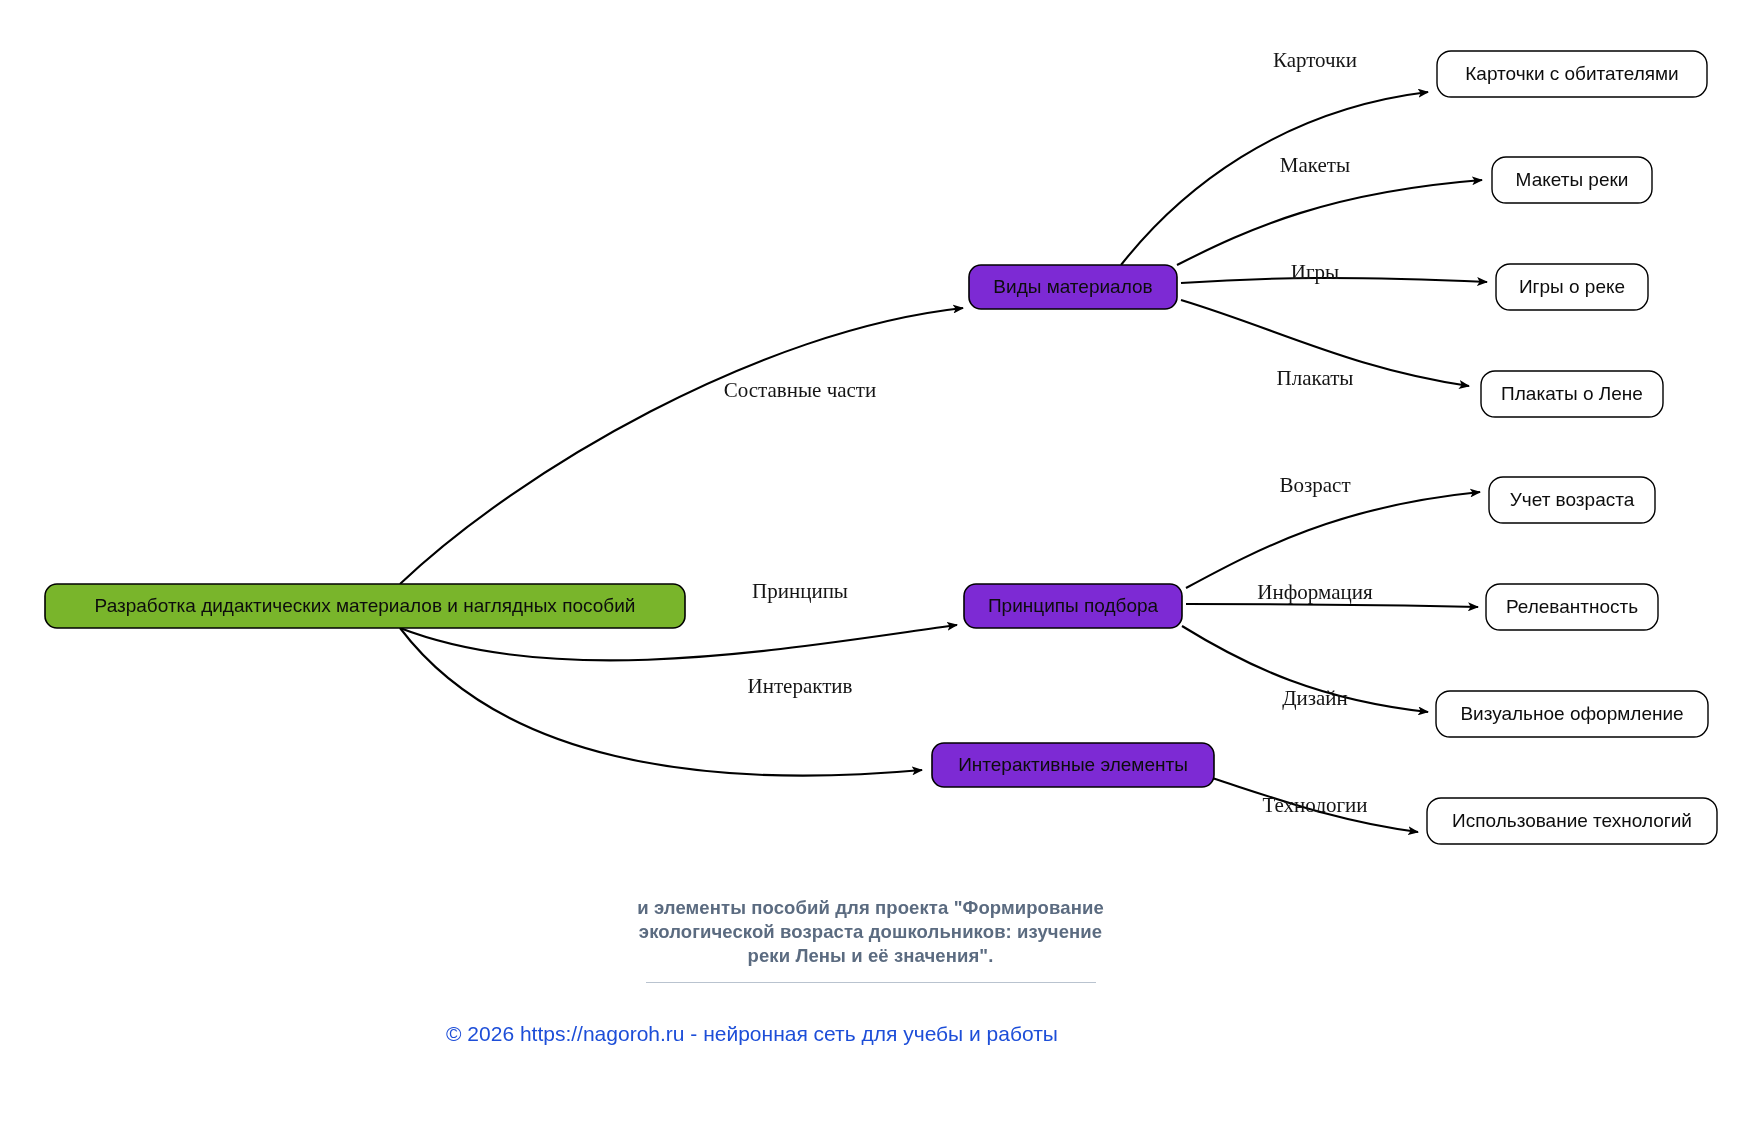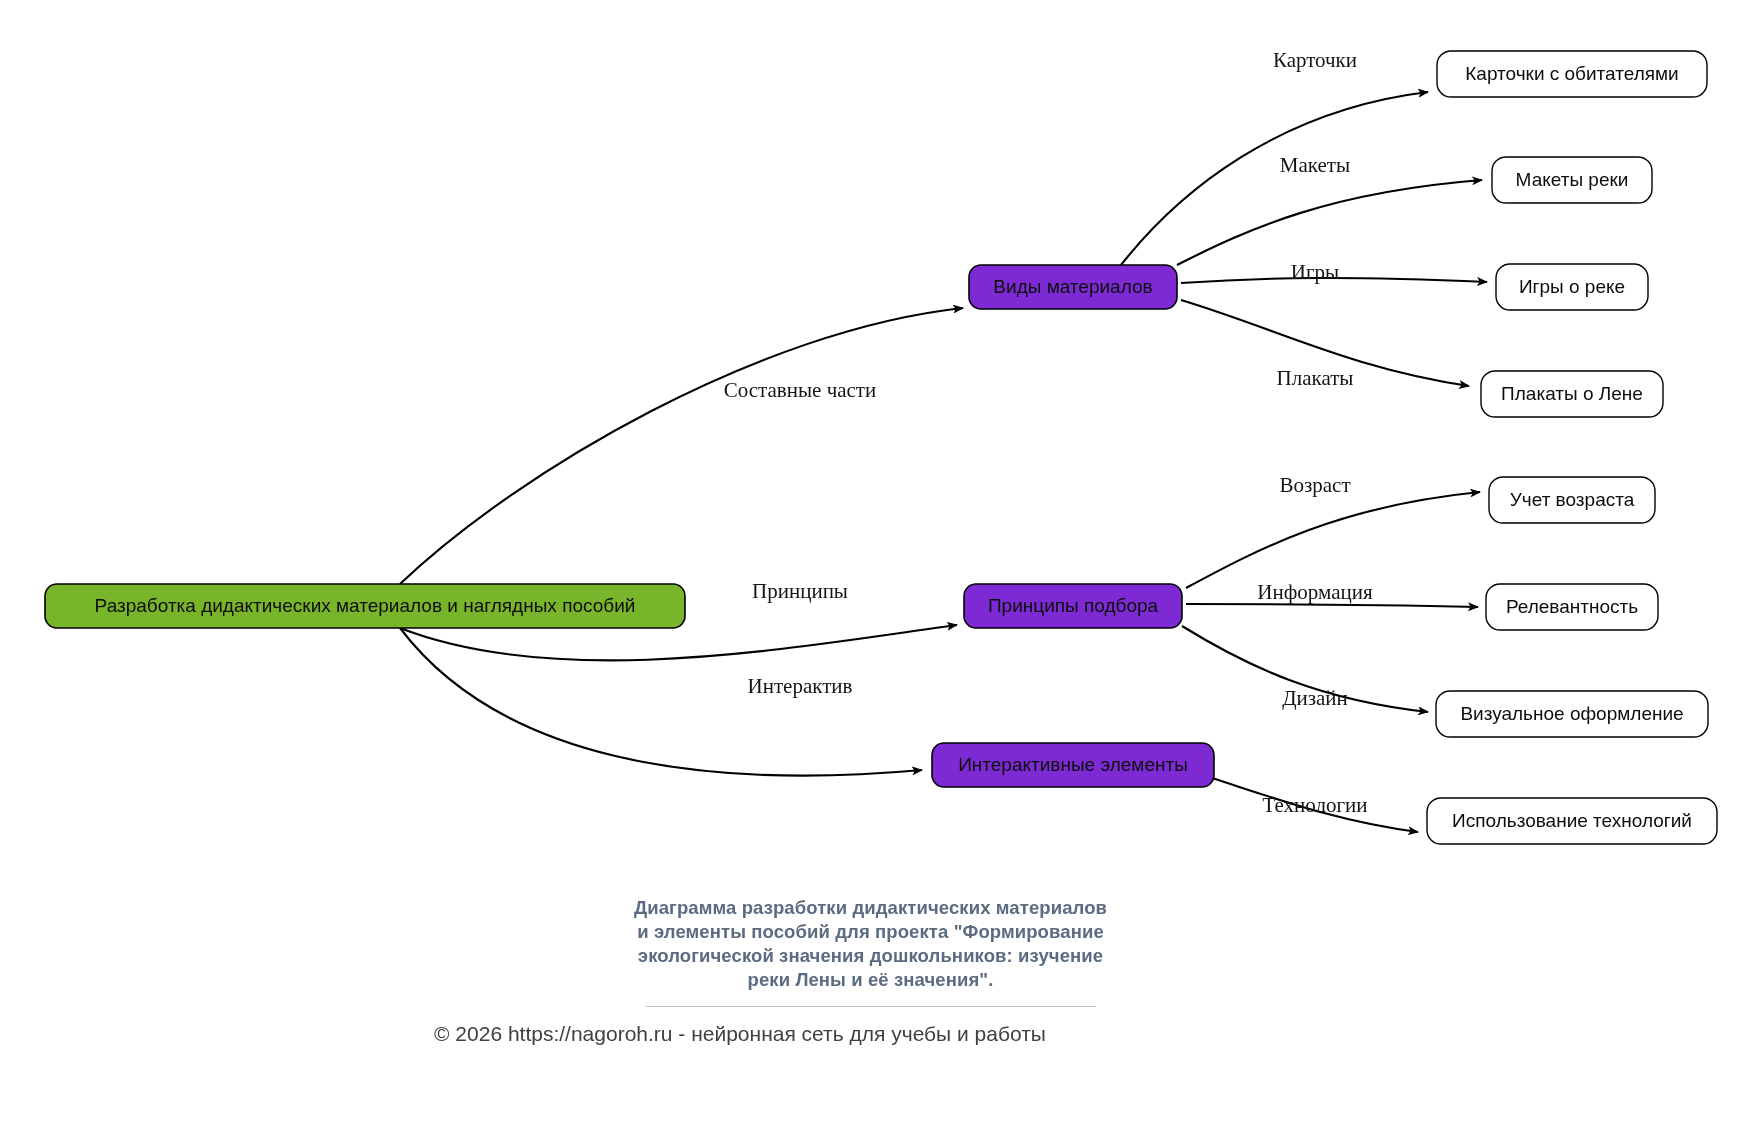--- a/index.html
+++ b/index.html
@@ -79,27 +79,27 @@
     letter-spacing: 0.1px;
   }
   .caption-divider {
     width: 450px;
     height: 1px;
     background: #b9c3cf;
     margin: 14px auto 0 auto;
   }
   .footer-line {
     position: absolute;
-    left: 0;
+    left: 12px;
     top: 1022px;
     width: 1480px;
     text-align: center;
     font-family: "Liberation Sans", sans-serif;
     font-size: 21px;
-    color: #404040;
+    color: #1d4ed8;
   }
 </style>
 </head>
 <body>
 
 <div id="page">
 
   <svg id="diagram-svg" viewBox="0 0 1741 1124">
     <defs>
       <marker id="arrowhead" markerWidth="11" markerHeight="9" refX="10" refY="4.5" orient="auto" markerUnits="userSpaceOnUse">
@@ -198,22 +198,21 @@
       <text class="node-label" x="1572" y="715">Визуальное оформление</text>
     </g>
 
     <g>
       <rect class="node-rect node-leaf" x="1427" y="798" width="290" height="46" rx="14" ry="14"></rect>
       <text class="node-label" x="1572" y="822">Использование технологий</text>
     </g>
   </svg>
 
   <div class="caption-block">
-    <div class="caption-line">Диаграмма разработки дидактических материалов</div>
     <div class="caption-line">и элементы пособий для проекта "Формирование</div>
-    <div class="caption-line">экологической значения дошкольников: изучение</div>
+    <div class="caption-line">экологической возраста дошкольников: изучение</div>
     <div class="caption-line">реки Лены и её значения".</div>
     <div class="caption-divider"></div>
   </div>
 
   <div class="footer-line">© 2026 https://nagoroh.ru - нейронная сеть для учебы и работы</div>
 
 </div>
 
 </body></html>

